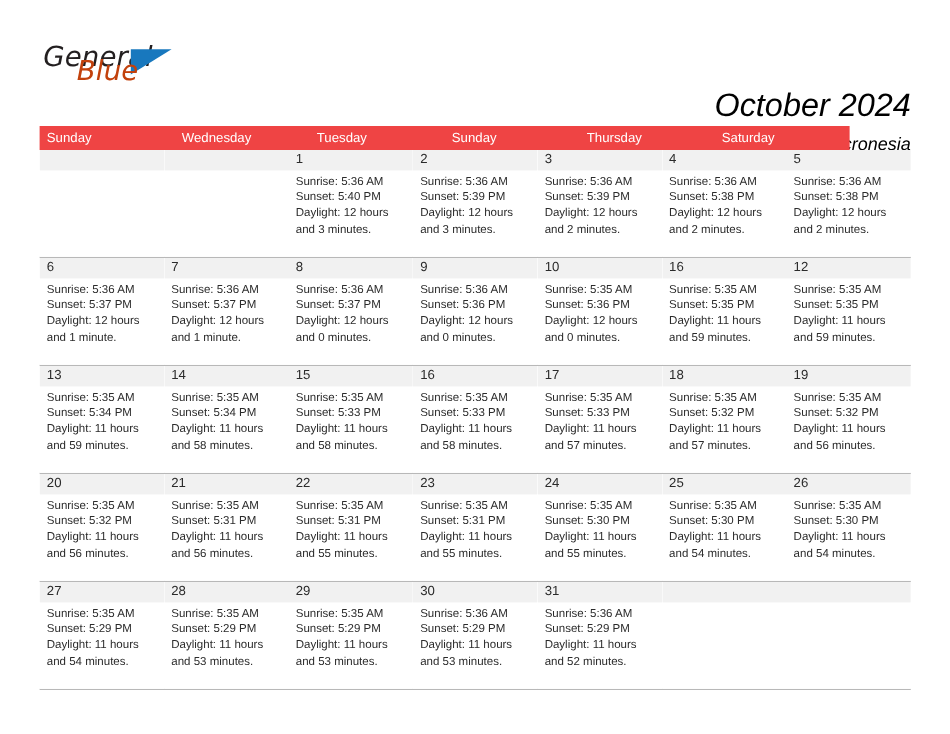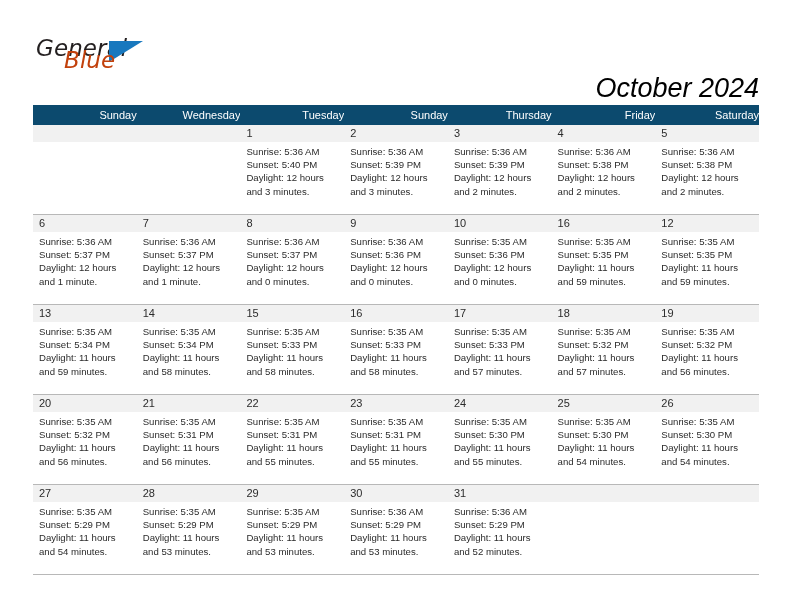--- a/index.html
+++ b/index.html
@@ -92,24 +92,23 @@
 
   
   .calendar {
     position: absolute;
     left: 33px;
     top: 105px;
     width: 726px;
   }
   .dow-row {
     display: flex;
-    width: 726px;
-    background: #0c4a6e;
+    width: 675px;
+    background: #ef4444;
     height: 20px;
-    text-align: right;
   }
   .dow-cell {
     flex: 1 1 0;
     color: #ffffff;
     font-size: 11px;
     line-height: 20px;
     padding-left: 6px;
     box-sizing: border-box;
     white-space: nowrap;
     overflow: hidden;
@@ -174,21 +173,20 @@
 
   </div>
 
   <div class="calendar">
     <div class="dow-row" id="dow-row">
         <div class="dow-cell">Sunday</div>
         <div class="dow-cell">Wednesday</div>
         <div class="dow-cell">Tuesday</div>
         <div class="dow-cell">Sunday</div>
         <div class="dow-cell">Thursday</div>
-        <div class="dow-cell">Friday</div>
         <div class="dow-cell">Saturday</div>
       </div>
     <div id="weeks-container">
         <div class="week-row first">
           <div class="day-cell empty">
             <div class="day-num-band"></div>
             <div class="day-body">
               <div></div>
               <div></div>
               <div></div>

